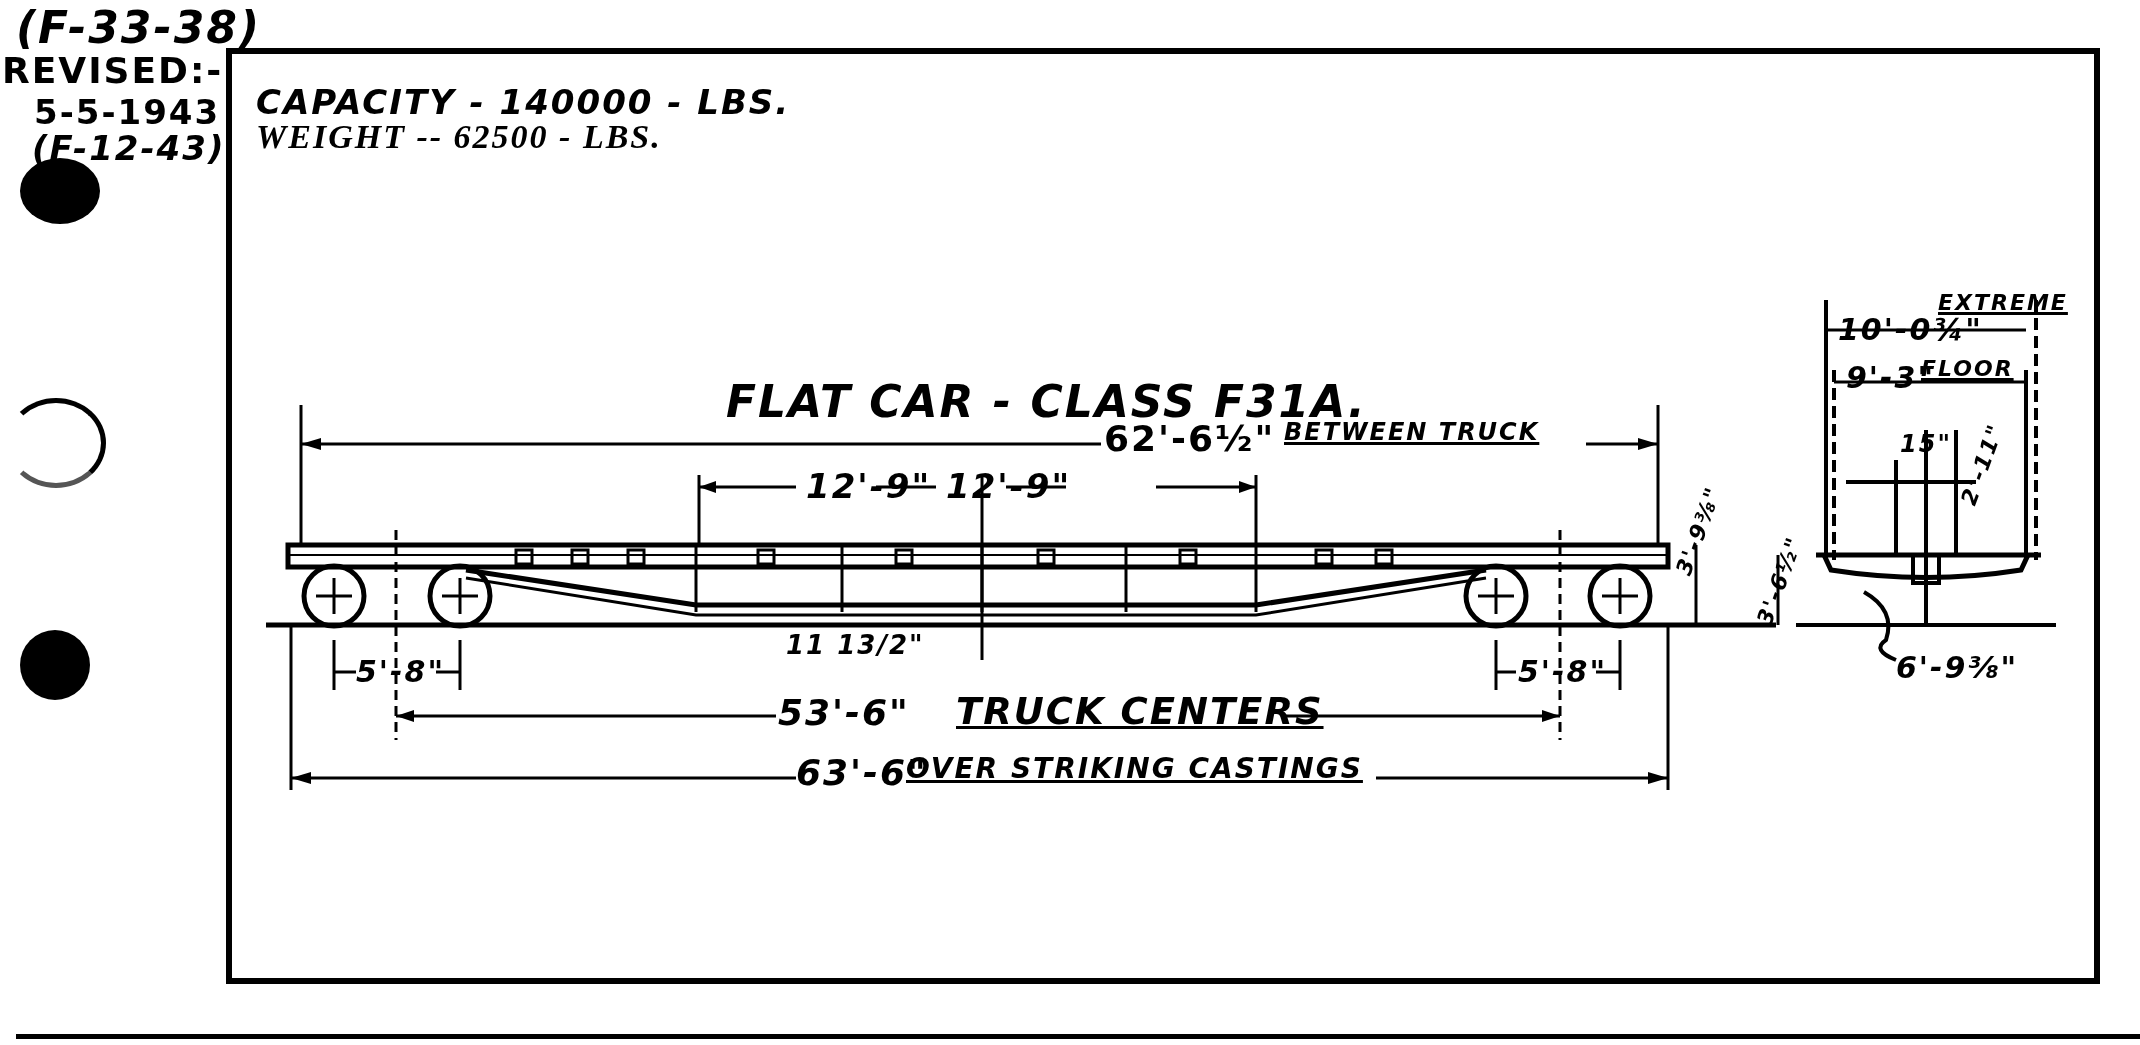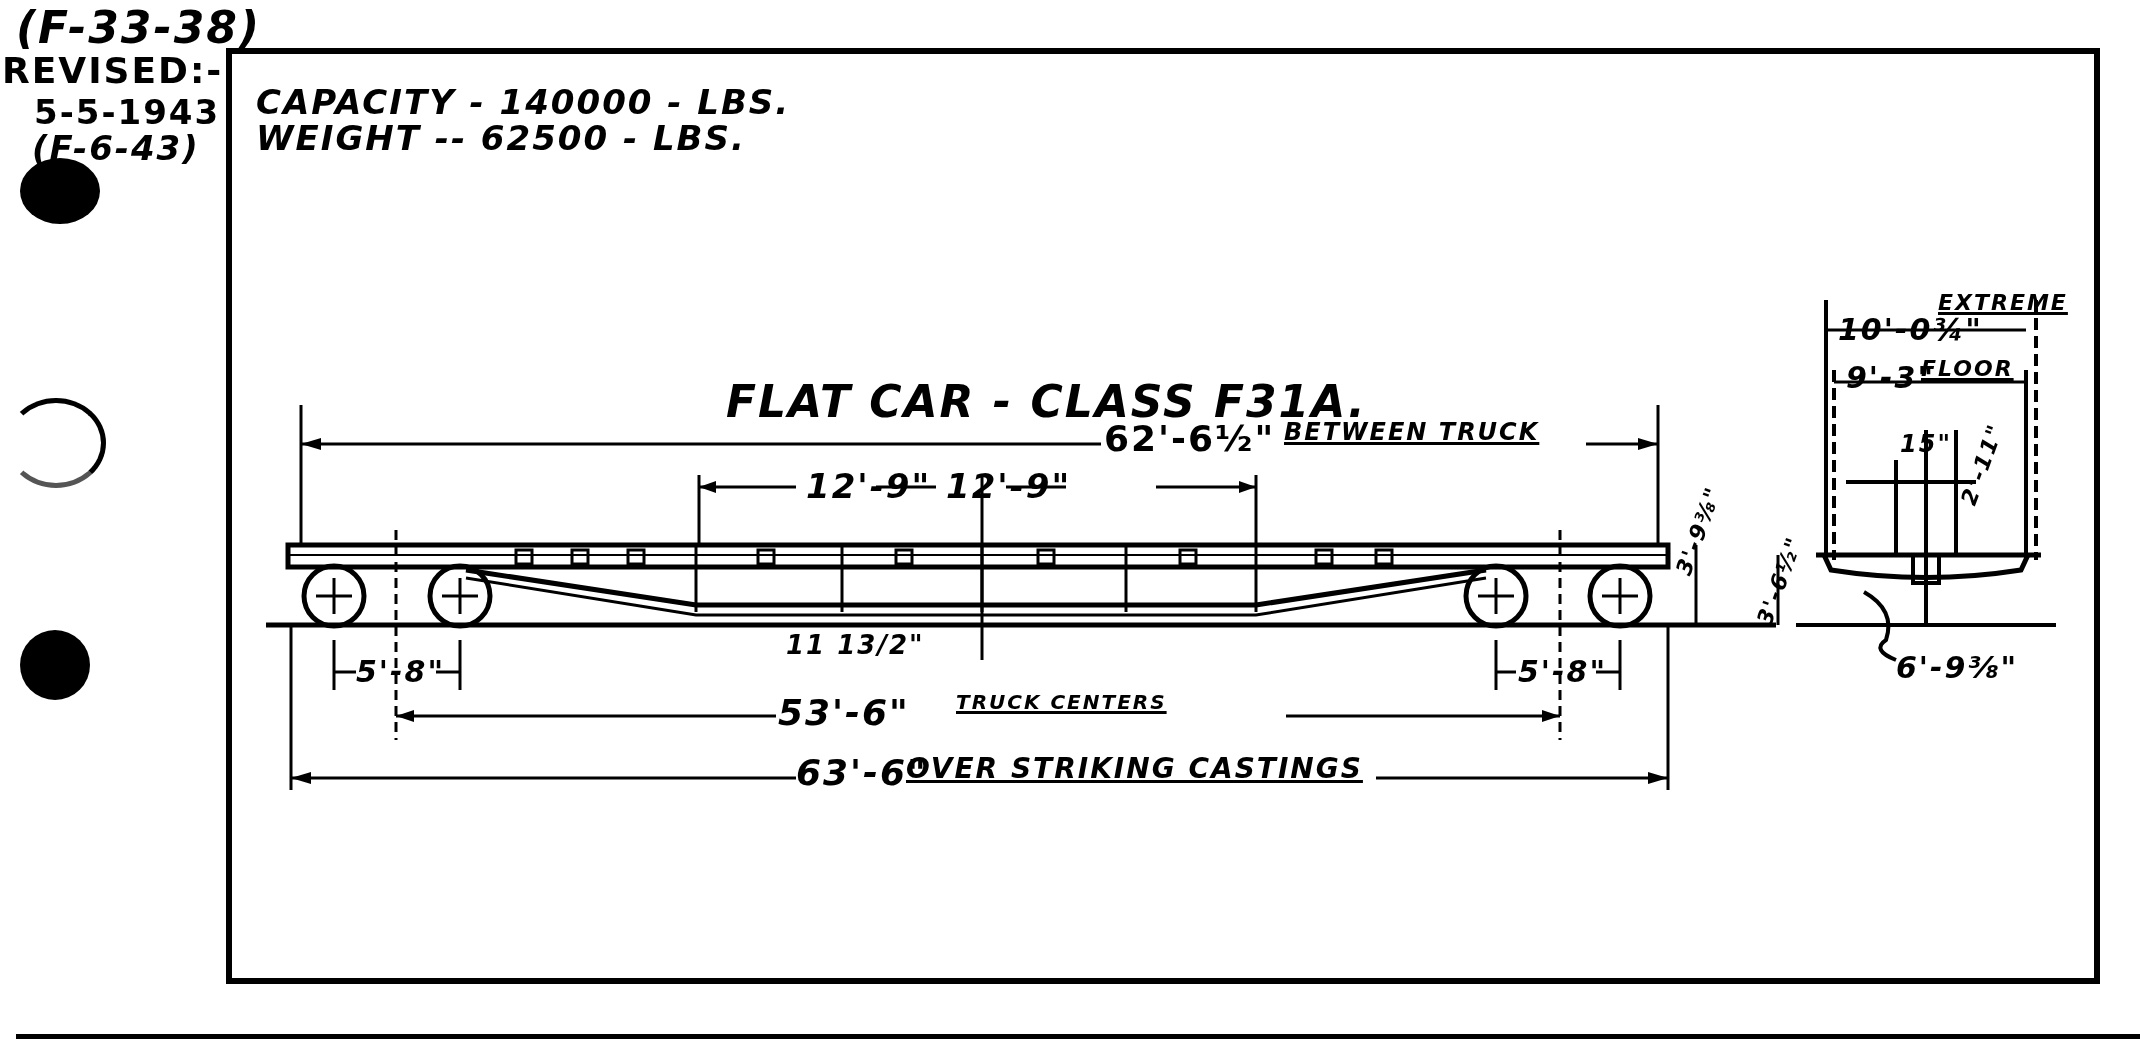--- a/index.html
+++ b/index.html
@@ -19,28 +19,28 @@
 
 <div class="sheet">
 
   <div class="hole" style="left:4px;top:158px;width:80px;height:66px;"></div>
   <div class="hole punched" style="left:-10px;top:398px;width:90px;height:80px;"></div>
   <div class="hole" style="left:4px;top:630px;width:70px;height:70px;"></div>
 
   <div class="hand" style="left:0px;top:2px;font-size:44px;">(F-33-38)</div>
   <div class="hand" style="left:-14px;top:50px;font-size:36px;font-style:normal;">REVISED:-</div>
   <div class="hand" style="left:18px;top:92px;font-size:34px;font-style:normal;">5-5-1943</div>
-  <div class="hand" style="left:16px;top:128px;font-size:34px;">(F-6-43)</div>
+  <div class="hand" style="left:16px;top:128px;font-size:34px;">(F-12-43)</div>
 
   <div class="frame"></div>
   <div class="edge-right"></div>
   <div class="edge-bottom"></div>
 
   <div class="hand" style="left:240px;top:82px;font-size:34px;">CAPACITY - 140000 - LBS.</div>
-  <div class="hand" style="left:240px;top:118px;font-size:34px;">WEIGHT -- 62500 - LBS.</div>
+  <div class="hand" style="left:240px;top:118px;font-size:34px;font-family:Liberation Serif, serif;">WEIGHT -- 62500 - LBS.</div>
 
   <div class="hand" style="left:710px;top:376px;font-size:44px;">FLAT CAR - CLASS F31A.</div>
 
   <svg class="drawing" width="2140" height="1045" viewBox="0 0 2140 1045">
     <g stroke="#000" fill="none" stroke-width="4">
 
       <line x1="250" y1="625" x2="1760" y2="625" stroke-width="5"></line>
       <line x1="1780" y1="625" x2="2040" y2="625" stroke-width="4"></line>
 
       <rect x="272" y="545" width="1380" height="22" stroke-width="5"></rect>
@@ -152,21 +152,21 @@
   </svg>
 
   <div class="hand" style="left:1088px;top:418px;font-size:36px;font-style:normal;">62'-6½"</div>
   <div class="hand uline" style="left:1268px;top:418px;font-size:24px;">BETWEEN TRUCK</div>
   <div class="hand" style="left:790px;top:466px;font-size:34px;">12'-9"</div>
   <div class="hand" style="left:930px;top:466px;font-size:34px;">12'-9"</div>
   <div class="hand" style="left:770px;top:630px;font-size:26px;">11 13/2"</div>
   <div class="hand" style="left:340px;top:654px;font-size:30px;">5'-8"</div>
   <div class="hand" style="left:1502px;top:654px;font-size:30px;">5'-8"</div>
   <div class="hand" style="left:762px;top:692px;font-size:36px;">53'-6"</div>
-  <div class="hand uline" style="left:940px;top:690px;font-size:20px;">TRUCK CENTERS</div>
+  <div class="hand uline" style="left:940px;top:690px;font-size:37px;">TRUCK CENTERS</div>
   <div class="hand" style="left:780px;top:752px;font-size:36px;">63'-6"</div>
   <div class="hand uline" style="left:890px;top:752px;font-size:28px;text-align:right;">OVER STRIKING CASTINGS</div>
   <div class="hand" style="left:1655px;top:570px;font-size:22px;transform:rotate(-70deg);transform-origin:left top;">3'-9⅜"</div>
   <div class="hand" style="left:1736px;top:620px;font-size:22px;transform:rotate(-70deg);transform-origin:left top;">3'-6½"</div>
 
   <div class="hand" style="left:1822px;top:312px;font-size:30px;">10'-0¾"</div>
   <div class="hand uline" style="left:1922px;top:290px;font-size:22px;">EXTREME</div>
   <div class="hand" style="left:1830px;top:360px;font-size:30px;">9'-3"</div>
   <div class="hand uline" style="left:1905px;top:356px;font-size:22px;">FLOOR</div>
   <div class="hand" style="left:1884px;top:430px;font-size:24px;">15"</div>

